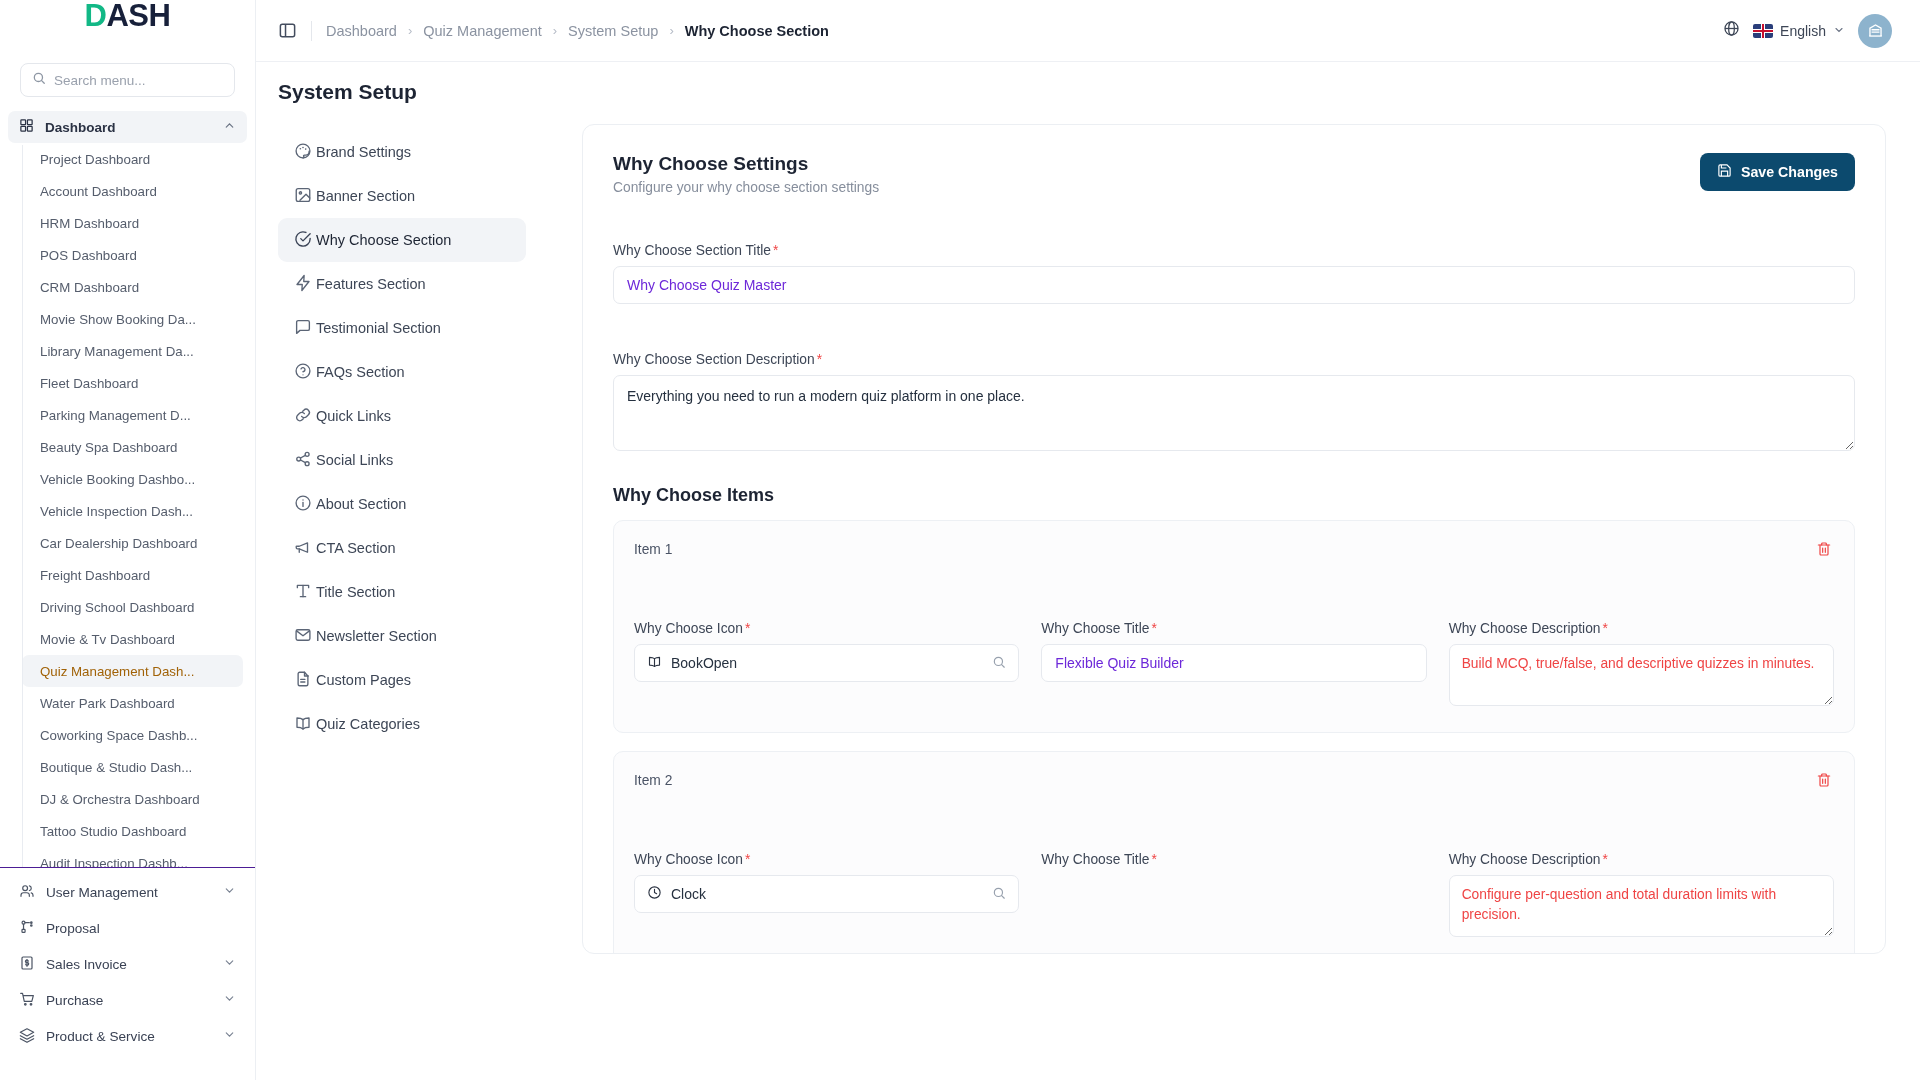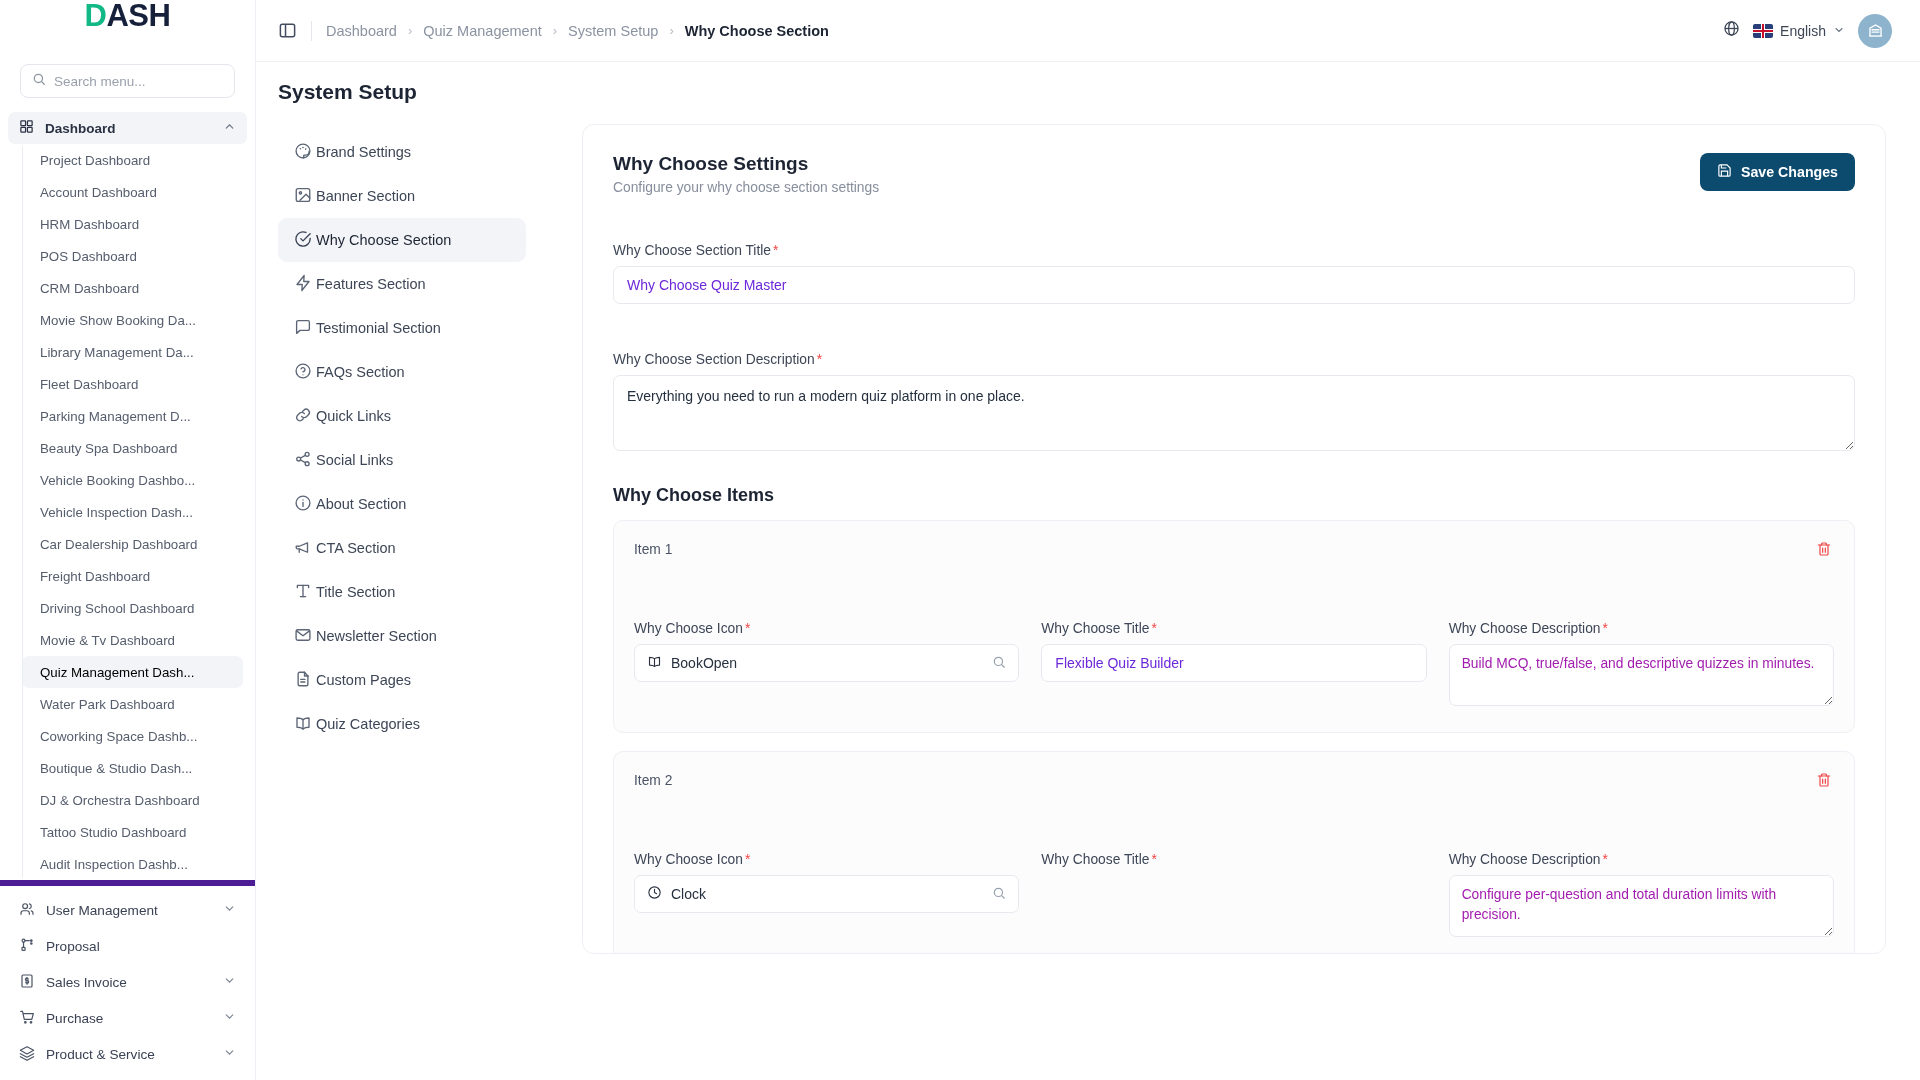--- a/index.html
+++ b/index.html
@@ -53,23 +53,23 @@
   }
   .nav-sub-item {
     height: 32px; display: flex; align-items: center;
     padding-left: 18px; margin-right: 12px; border-radius: 7px;
     font-size: 13.3px; color: #555d6c; cursor: pointer;
     white-space: nowrap; overflow: hidden; text-overflow: ellipsis;
   }
   .nav-sub-item span {
     overflow: hidden; text-overflow: ellipsis; white-space: nowrap; display: block; max-width: 172px;
   }
-  .nav-sub-item.selected { background: #f2f4f7; color: #000000; }
-
-  .nav-bottom { border-top: 6px solid #4c1d95; padding: 6px 0 8px 0; text-align: right; }
+  .nav-sub-item.selected { background: #f2f4f7; color: #a16207; }
+
+  .nav-bottom { border-top: 1px solid #4c1d95; padding: 6px 0 26px 0; text-align: right; }
   .nav-item {
     display: flex; align-items: center; gap: 11px;
     margin: 0 8px; padding: 0 11px; height: 36px; border-radius: 7px;
     font-size: 13.6px; color: #3a4254; cursor: pointer;
   }
   .nav-item .chev { margin-left: auto; }
   .nav-item svg, .nav-group-head svg { flex: 0 0 auto; }
 
   
   .main { flex: 1 1 auto; height: 1080px; display: flex; flex-direction: column; background: #fff; }
@@ -165,21 +165,21 @@
   }
   .item-grid { display: grid; grid-template-columns: 1fr 1fr 1fr; gap: 22px; }
   .icon-select {
     width: 100%; height: 38px; border: 1px solid #e6e9ee; border-radius: 7px;
     background: #fff; display: flex; align-items: center; gap: 9px; padding: 0 12px;
     font-size: 14px; color: #25303f; cursor: pointer;
   }
   .icon-select .mag { margin-left: auto; color: #97a0ad; }
   .item-ta {
     width: 100%; height: 62px; border: 1px solid #e6e9ee; border-radius: 7px;
-    padding: 9px 12px; font-size: 13.8px; color: #a21caf; outline: none; resize: vertical;
+    padding: 9px 12px; font-size: 13.8px; color: #ef4444; outline: none; resize: vertical;
     font-family: "Liberation Sans", sans-serif; line-height: 1.42; background: #fff;
   }
 
   .add-btn {
     width: 100%; height: 42px; border: 1px dashed #d8dde5; border-radius: 8px;
     background: #fff; display: flex; align-items: center; justify-content: center; gap: 11px;
     font-size: 14.2px; color: #384152; cursor: pointer;
     font-family: "Liberation Sans", sans-serif;
   }
 </style>

